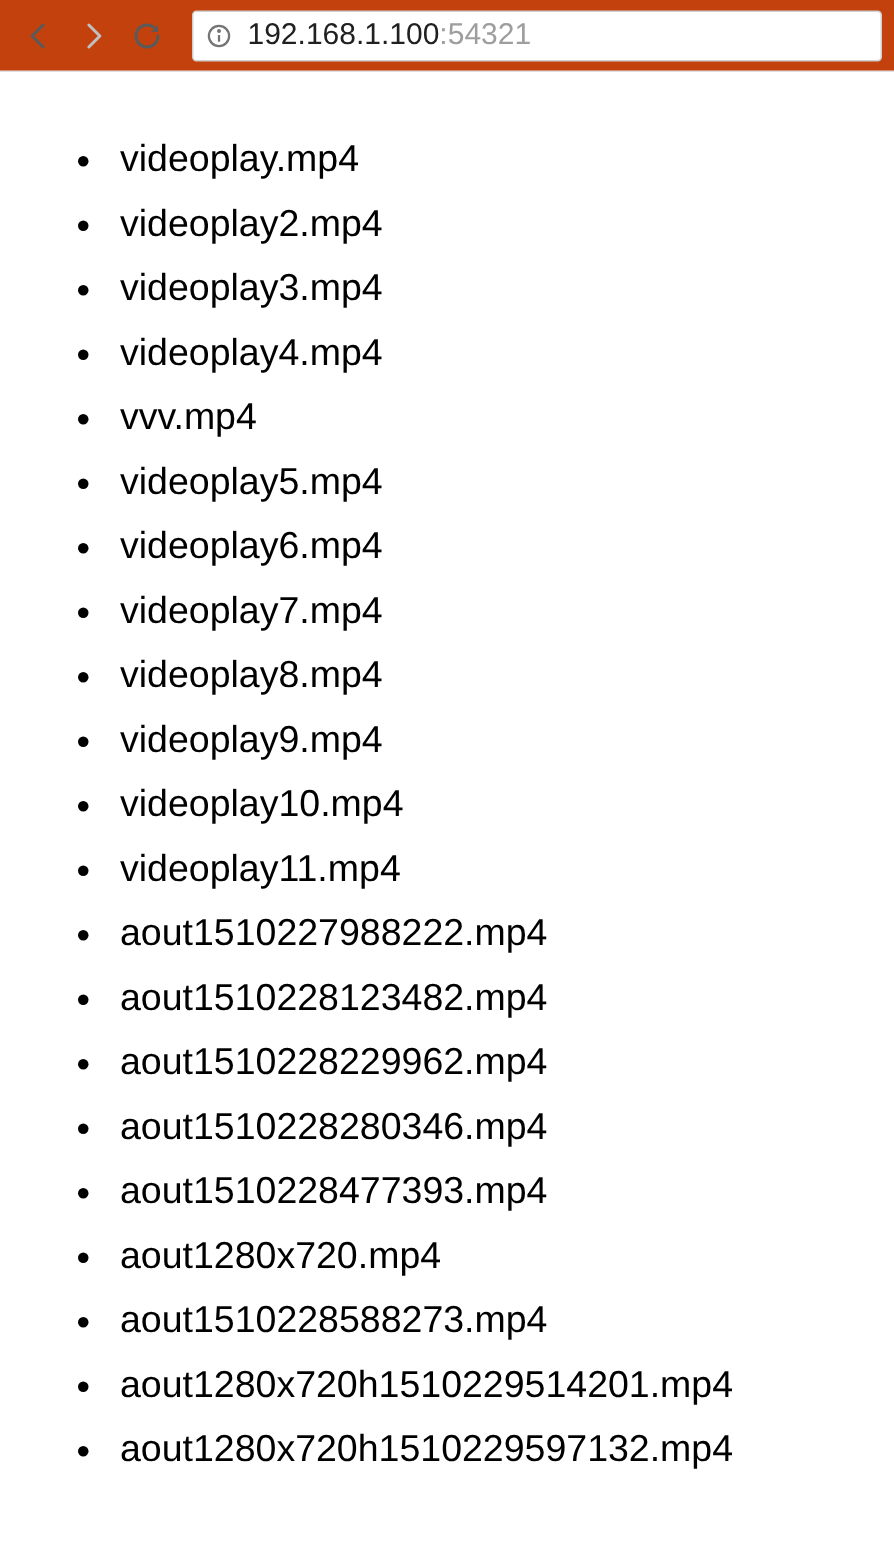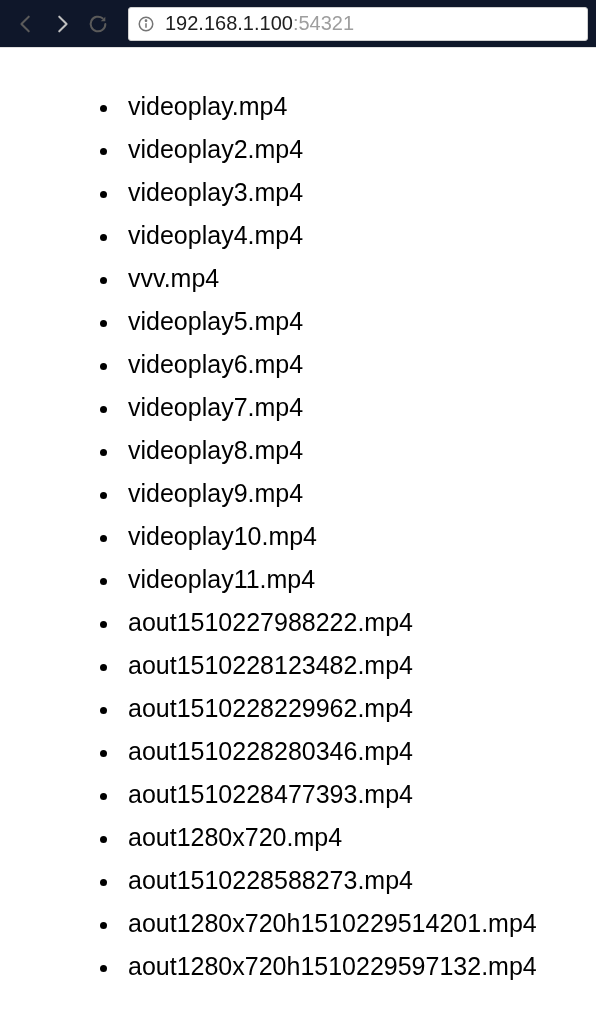--- a/index.html
+++ b/index.html
@@ -11,21 +11,21 @@
       font-family: -apple-system, BlinkMacSystemFont, "Helvetica Neue", Arial, sans-serif;
       background: #ffffff;
       width: 596px;
       height: 1030px;
       overflow: hidden;
     }
     .browser-toolbar {
       display: flex;
       align-items: center;
       height: 48px;
-      background: #0f172a;
+      background: #c2410c;
       border-bottom: 1px solid #e0e0e0;
       padding: 0 8px;
     }
     .nav-button {
       width: 36px;
       height: 36px;
       display: flex;
       align-items: center;
       justify-content: center;
       cursor: pointer;
@@ -81,21 +81,20 @@
     }
     .file-list {
       list-style: disc;
       padding-left: 24px;
     }
     .file-list li {
       font-size: 25px;
       line-height: 40px;
       color: #000000;
       padding: 1.5px 0;
-      margin-left: 48px;
     }
     .file-list li::marker {
       font-size: 22px;
     }
     .file-link {
       color: #000000;
       text-decoration: none;
       padding-left: 8px;
     }
   </style>

